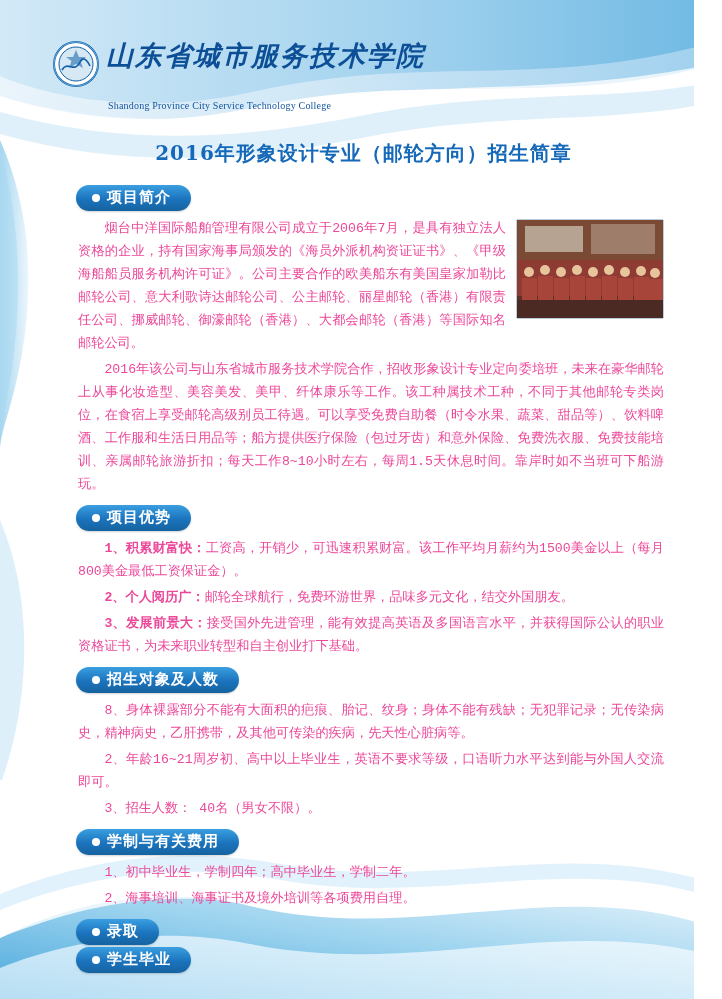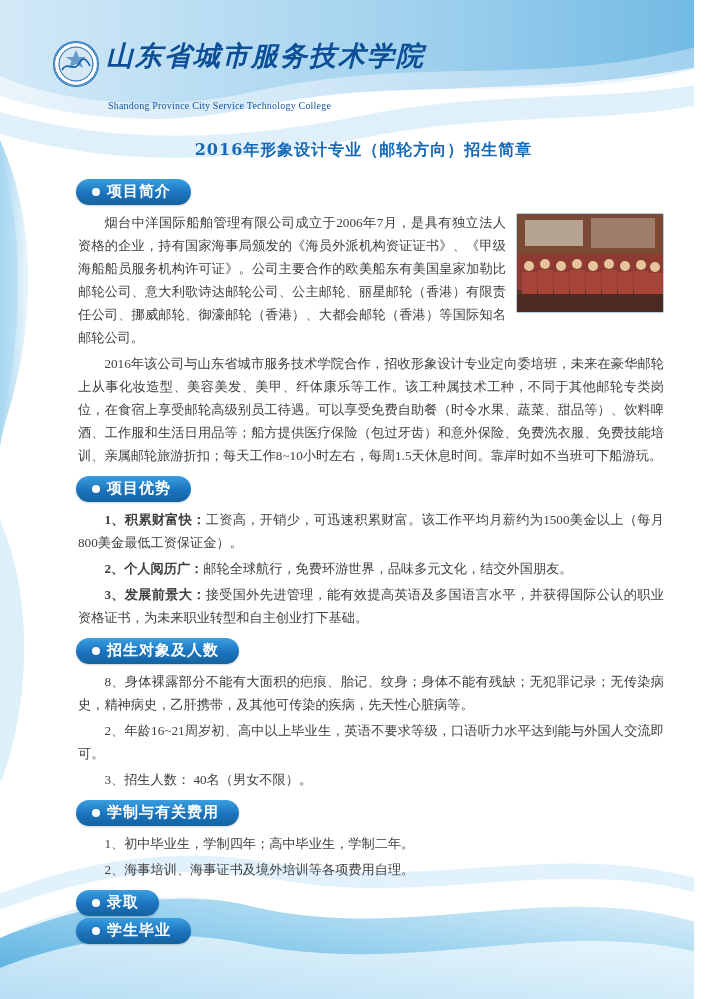--- a/index.html
+++ b/index.html
@@ -73,21 +73,21 @@
   .content {
     position: absolute;
     left: 0;
     top: 140px;
     width: 722px;
     z-index: 4;
   }
   .doc-title {
     text-align: center;
     font-family: "DejaVu Serif", serif;
-    font-size: 16px;
+    font-size: 20px;
     font-weight: bold;
     color: #1569b8;
     letter-spacing: 1px;
     margin: 0 0 18px 5px;
   }
 
   .section {
     margin: 0 0 2px 0;
   }
   .section-head {
@@ -117,24 +117,24 @@
   .section-head .htext {
     vertical-align: middle;
     text-align: right;
   }
 
   .para-block {
     padding: 6px 58px 4px 78px;
   }
   p.para {
     margin: 0 0 3px 0;
-    font-family: Liberation Serif, serif;
+    font-family: Liberation Mono, monospace;
     font-size: 13.2px;
     line-height: 23px;
-    color: #404040;
+    color: #ec4899;
     text-align: justify;
     text-indent: 2em;
   }
   p.para.noindent {
     text-indent: 0;
   }
   p.para b {
     font-weight: bold;
   }
 

